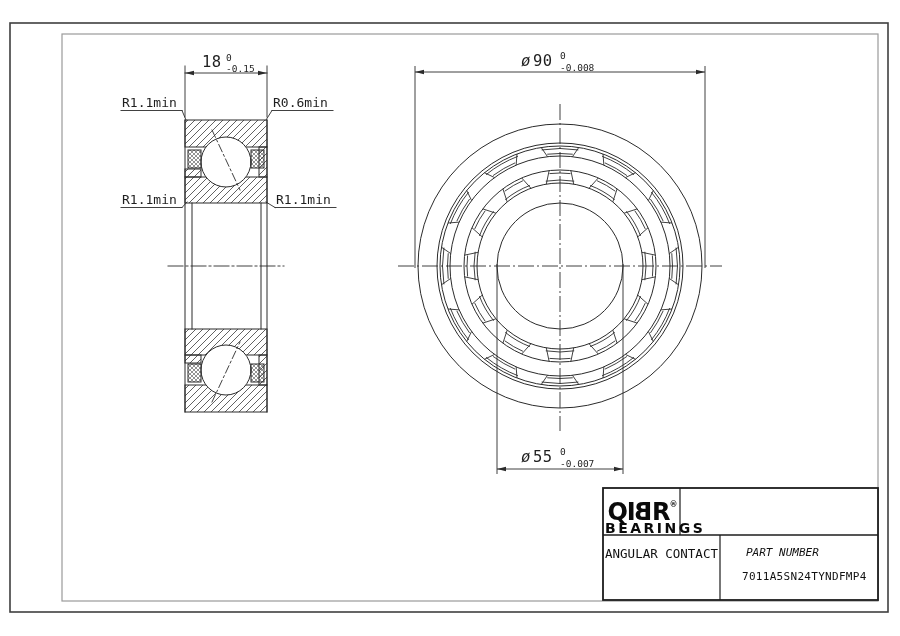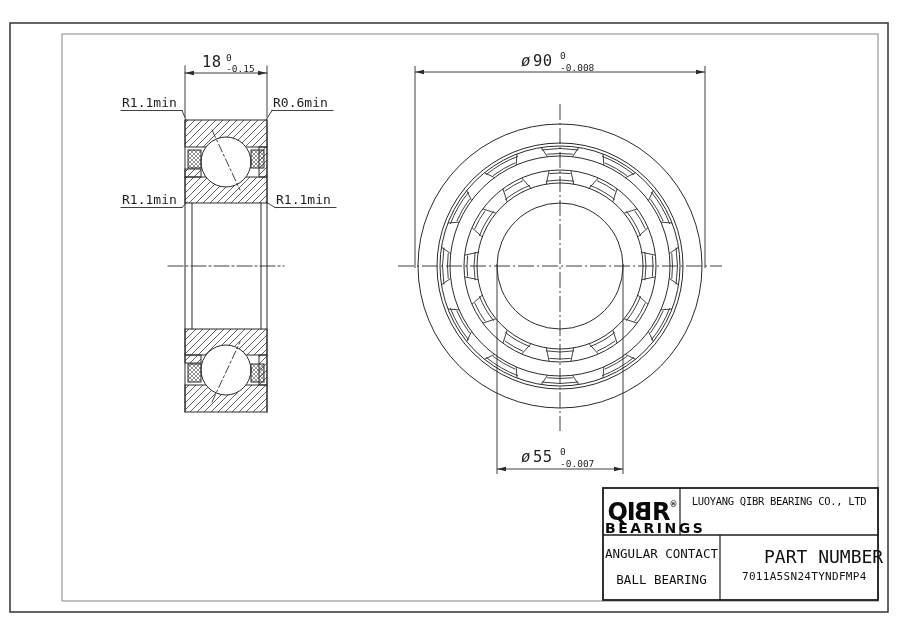--- a/index.html
+++ b/index.html
@@ -7,21 +7,21 @@
         font-family:"DejaVu Sans Mono","Liberation Mono",monospace;}
   svg{position:absolute;left:0;top:0;}
   svg text{fill:#1f1f1f;}
   .t-dim{font-family:"DejaVu Sans Mono","Liberation Mono",monospace;font-size:15.5px;letter-spacing:0.5px;}
   .t-sym{font-family:"DejaVu Sans Mono","Liberation Mono",monospace;font-size:15.5px;font-style:italic;}
   .t-tol{font-family:"DejaVu Sans Mono","Liberation Mono",monospace;font-size:9.5px;}
   .t-r{font-family:"DejaVu Sans Mono","Liberation Mono",monospace;font-size:13px;}
   .ovl{position:absolute;color:#111;}
   .company{left:681px;top:494px;width:196px;text-align:center;font-size:10.5px;line-height:15px;letter-spacing:-0.3px;}
   .product{left:604px;top:541px;width:115px;text-align:center;font-size:12.5px;line-height:26px;}
-  .partlabel{left:764px;top:546px;font-size:18px;}
+  .partlabel{left:746px;top:546px;font-size:11px;font-style:italic;}
   .partnumber{left:742px;top:570px;font-size:11px;letter-spacing:0.3px;}
   .logo{left:605px;top:490px;width:75px;text-align:center;line-height:30px;
         font-family:"DejaVu Sans","Liberation Sans",sans-serif;font-weight:900;font-size:24px;letter-spacing:-1px;color:#0a0a0a;}
   .logo .flip{display:inline-block;transform:scaleX(-1);}
   .logo sup{font-size:8px;font-weight:700;vertical-align:13px;letter-spacing:0;}
   .logosub{left:605px;top:520px;width:72px;text-align:center;
         font-family:"DejaVu Sans","Liberation Sans",sans-serif;font-weight:700;font-size:14px;letter-spacing:2.5px;color:#0a0a0a;}
 </style>
 </head>
 <body>
@@ -174,21 +174,19 @@
     <rect x="603" y="488" width="275" height="112" fill="#ffffff" stroke-width="1.8"></rect>
     <line x1="603" y1="535" x2="878" y2="535" stroke-width="1.4"></line>
     <line x1="680" y1="488" x2="680" y2="535" stroke-width="1.2"></line>
     <line x1="720" y1="535" x2="720" y2="600" stroke-width="1.2"></line>
   </g>
 </svg>
 
 <div class="ovl logo"><span>QI</span><span class="flip">B</span><span>R</span><sup>®</sup></div>
 <div class="ovl logosub">BEARINGS</div>
 <div class="ovl company">
-  <div>LUOYANG QIBR BEARING CO., LTD</div>
 </div>
 <div class="ovl product">
   <div>ANGULAR CONTACT</div>
-  <div>BALL BEARING</div>
 </div>
 <div class="ovl partlabel">PART NUMBER</div>
 <div class="ovl partnumber">7011A5SN24TYNDFMP4</div>
 </div>
 
 </body></html>

